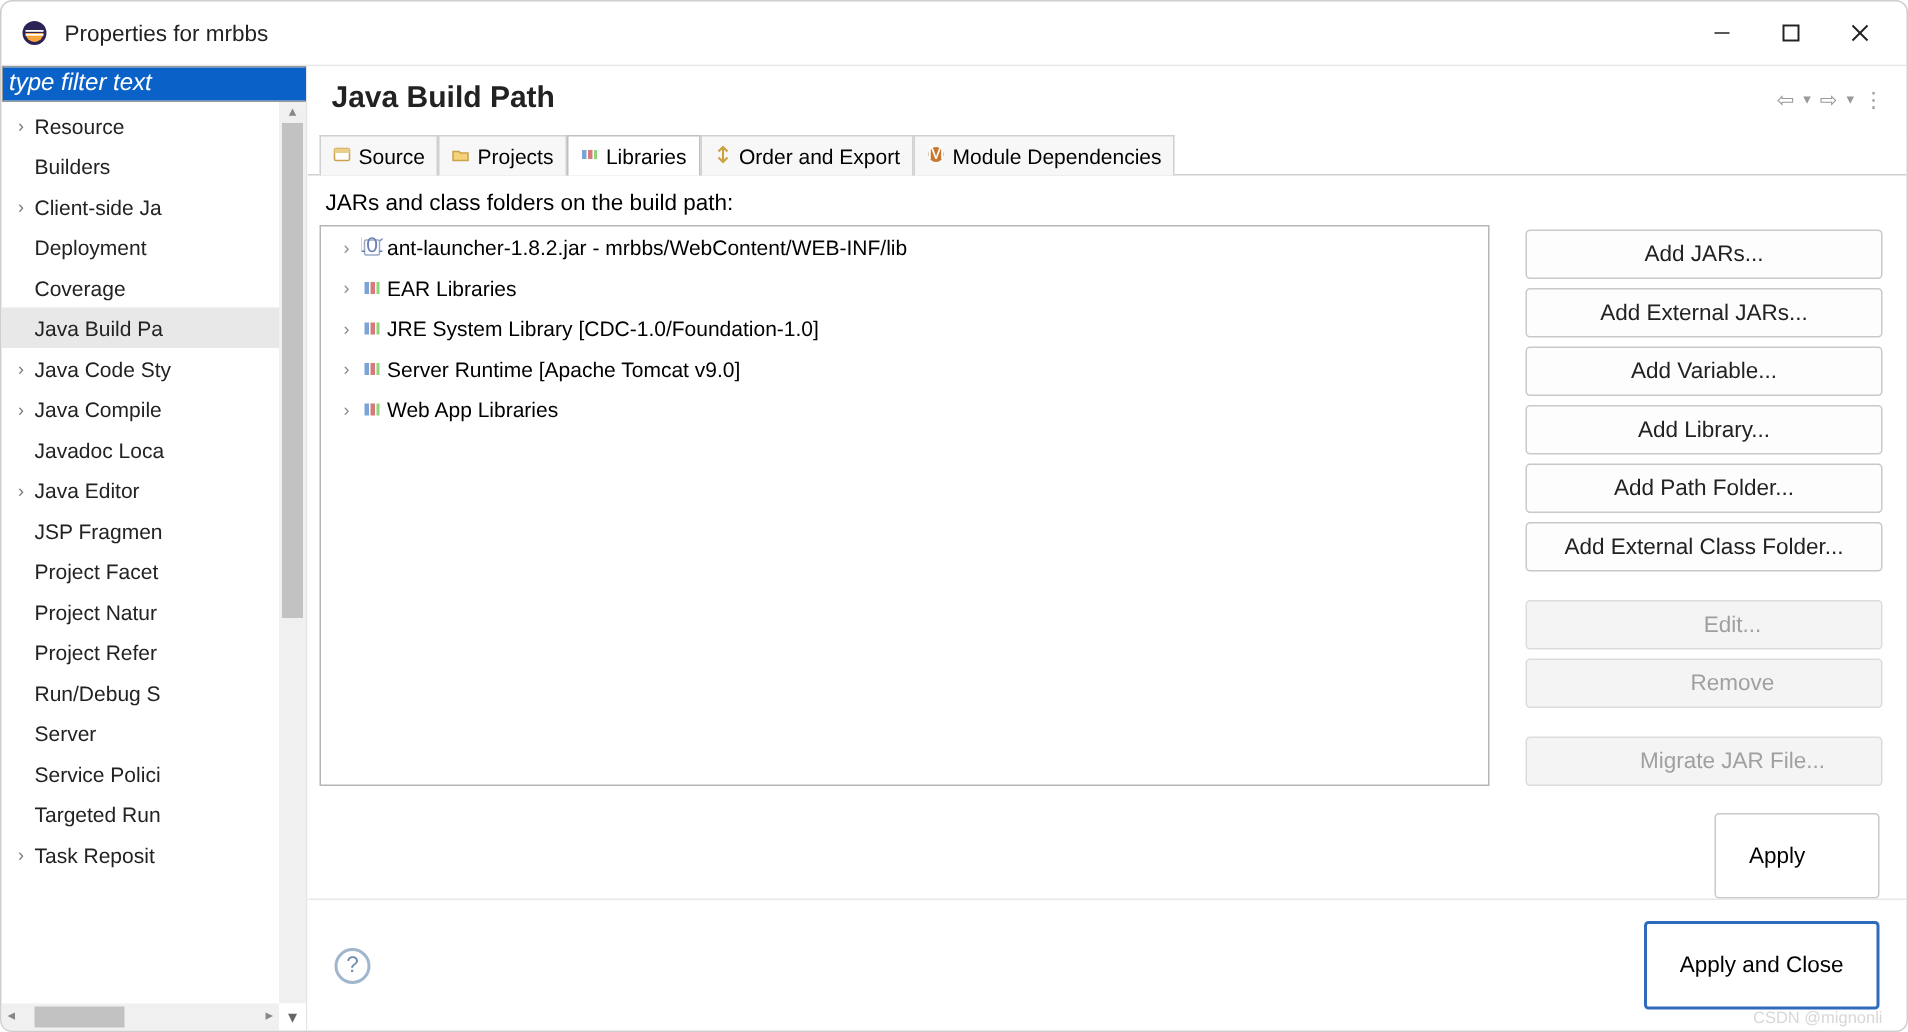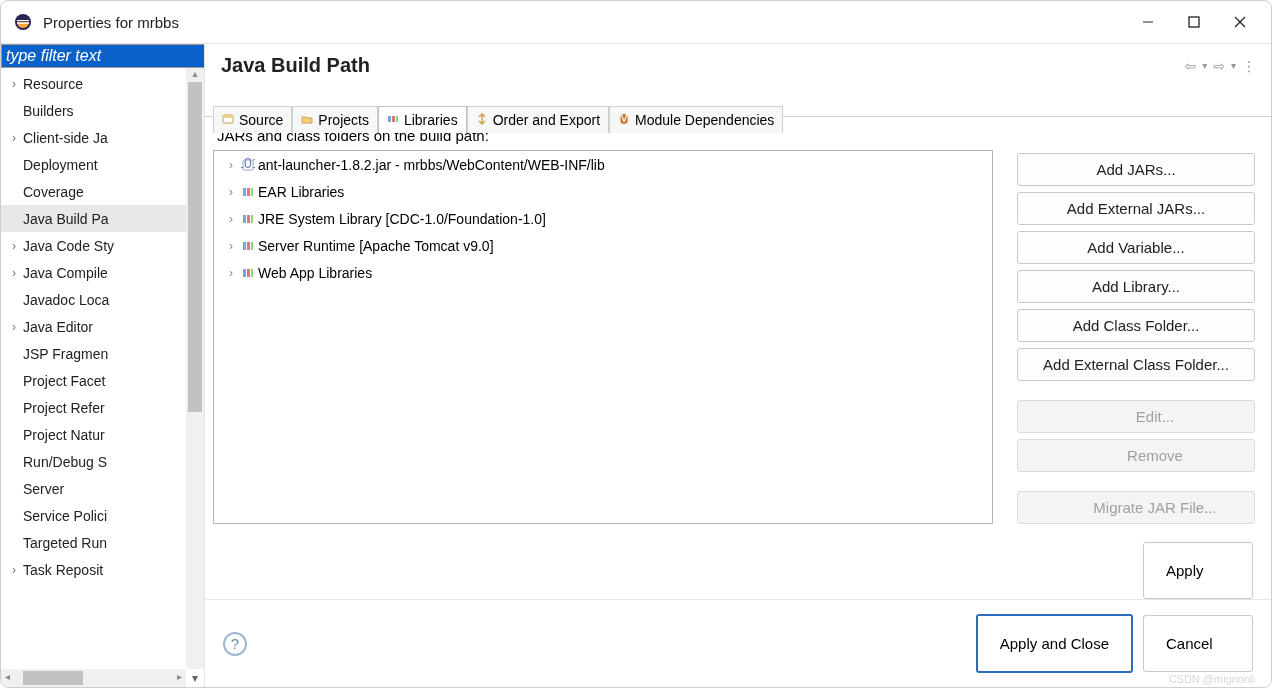--- a/index.html
+++ b/index.html
@@ -30,21 +30,21 @@
     .hthumb { position: absolute; top: 2px; bottom: 2px; left: 22px; width: 60px; background: #c2c2c2; }
     .side-updown { width: 18px; background: #fff; display: flex; align-items: center; justify-content: center; color: #666; font-size: 12px; }
 
     .main { flex: 1; display: flex; flex-direction: column; background: #fff; border-top: 1px solid #e5e5e5; overflow: hidden; }
     .main-header { display: flex; align-items: center; padding: 10px 16px 12px 16px; }
     .main-title { font-size: 20px; font-weight: 600; color: #222; flex: 1; }
     .nav-arrows { display: flex; gap: 6px; align-items: center; color: #999; }
     .nav-arrows span { font-size: 14px; }
 
     .tabs-row { display: flex; padding: 0 8px; gap: 0; background: #fff; }
-    .tab { display: flex; align-items: flex-start; gap: 5px; padding: 5px 8px; border: 1px solid #d0d0d0; border-bottom: none; background: #f7f7f7; position: relative; top: 17px; font-size: 15px; }
+    .tab { display: flex; align-items: flex-start; gap: 5px; padding: 5px 8px; border: 1px solid #d0d0d0; border-bottom: none; background: #f7f7f7; position: relative; top: 1px; font-size: 15px; }
     .tab .ticon { width: 12px; height: 12px; }
     .tab.active { background: #fff; border-color: #bfbfbf; z-index: 2; }
     .tabs-line { height: 1px; background: #d0d0d0; }
 
     .tab-panel { flex: 1; padding: 8px 16px 8px 8px; display: flex; gap: 24px; overflow: hidden; }
     .panel-desc { font-size: 15px; padding: 2px 0 0 4px; }
     .list-and-desc { display: flex; flex-direction: column; flex: 1; min-width: 0; }
     .jar-list { flex: 1; border: 1px solid #b5b5b5; margin-top: 6px; overflow: hidden; background: #fff; }
     .jar-item { display: flex; align-items: center; height: 27px; padding-left: 10px; font-size: 15px; }
     .jar-tw { width: 14px; color: #888; font-size: 12px; text-align: center; }
@@ -147,25 +147,25 @@
           <div class="tree-item">
             <span class="tw"></span>
             <span>JSP Fragmen</span>
           </div>
           <div class="tree-item">
             <span class="tw"></span>
             <span>Project Facet</span>
           </div>
           <div class="tree-item">
             <span class="tw"></span>
+            <span>Project Natur</span>
+          </div>
+          <div class="tree-item">
+            <span class="tw"></span>
             <span>Project Refer</span>
-          </div>
-          <div class="tree-item">
-            <span class="tw"></span>
-            <span>Project Natur</span>
           </div>
           <div class="tree-item">
             <span class="tw"></span>
             <span>Run/Debug S</span>
           </div>
           <div class="tree-item">
             <span class="tw"></span>
             <span>Server</span>
           </div>
           <div class="tree-item">
@@ -304,37 +304,36 @@
               </span>
               <span>Web App Libraries</span>
             </div>
           </div>
       </div>
       <div class="side-buttons">
         <div class="btn">Add JARs...</div>
         <div class="btn">Add External JARs...</div>
         <div class="btn">Add Variable...</div>
         <div class="btn">Add Library...</div>
-        <div class="btn">Add Class Folder...</div>
+        <div class="btn">Add Path Folder...</div>
         <div class="btn">Add External Class Folder...</div>
         <div class="btn-gap"></div>
         <div class="btn disabled">Edit...</div>
         <div class="btn disabled">Remove</div>
         <div class="btn-gap"></div>
         <div class="btn disabled">Migrate JAR File...</div>
       </div>
     </div>
 
     <div class="apply-row">
       <div class="fbtn" style="min-width:110px;">Apply</div>
     </div>
 
     <div class="footer">
       <div class="help-ic">?</div>
       <div class="spacer"></div>
       <div class="fbtn primary">Apply and Close</div>
-      <div class="fbtn" style="min-width:110px;">Cancel</div>
     </div>
   </div>
 
 </div>
 
 <div class="watermark">CSDN @mignonli</div>
 
 </body></html>

